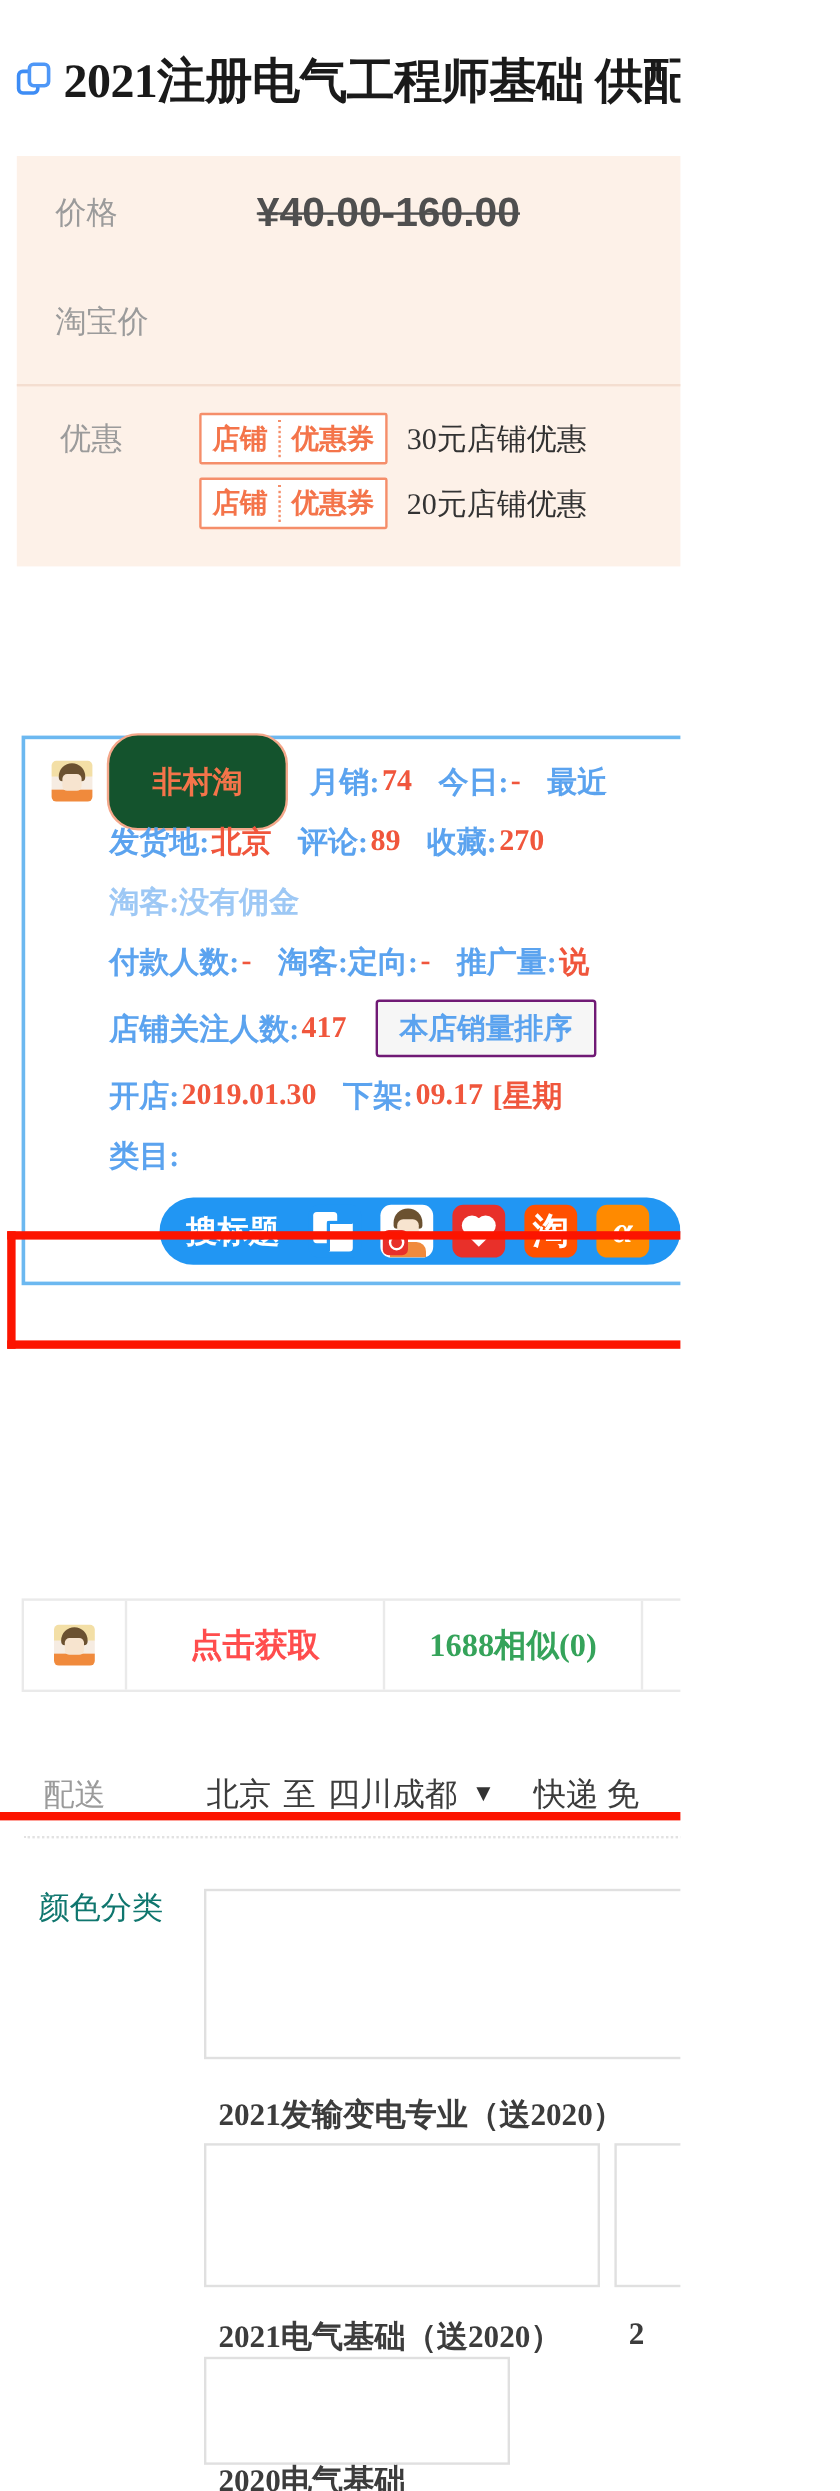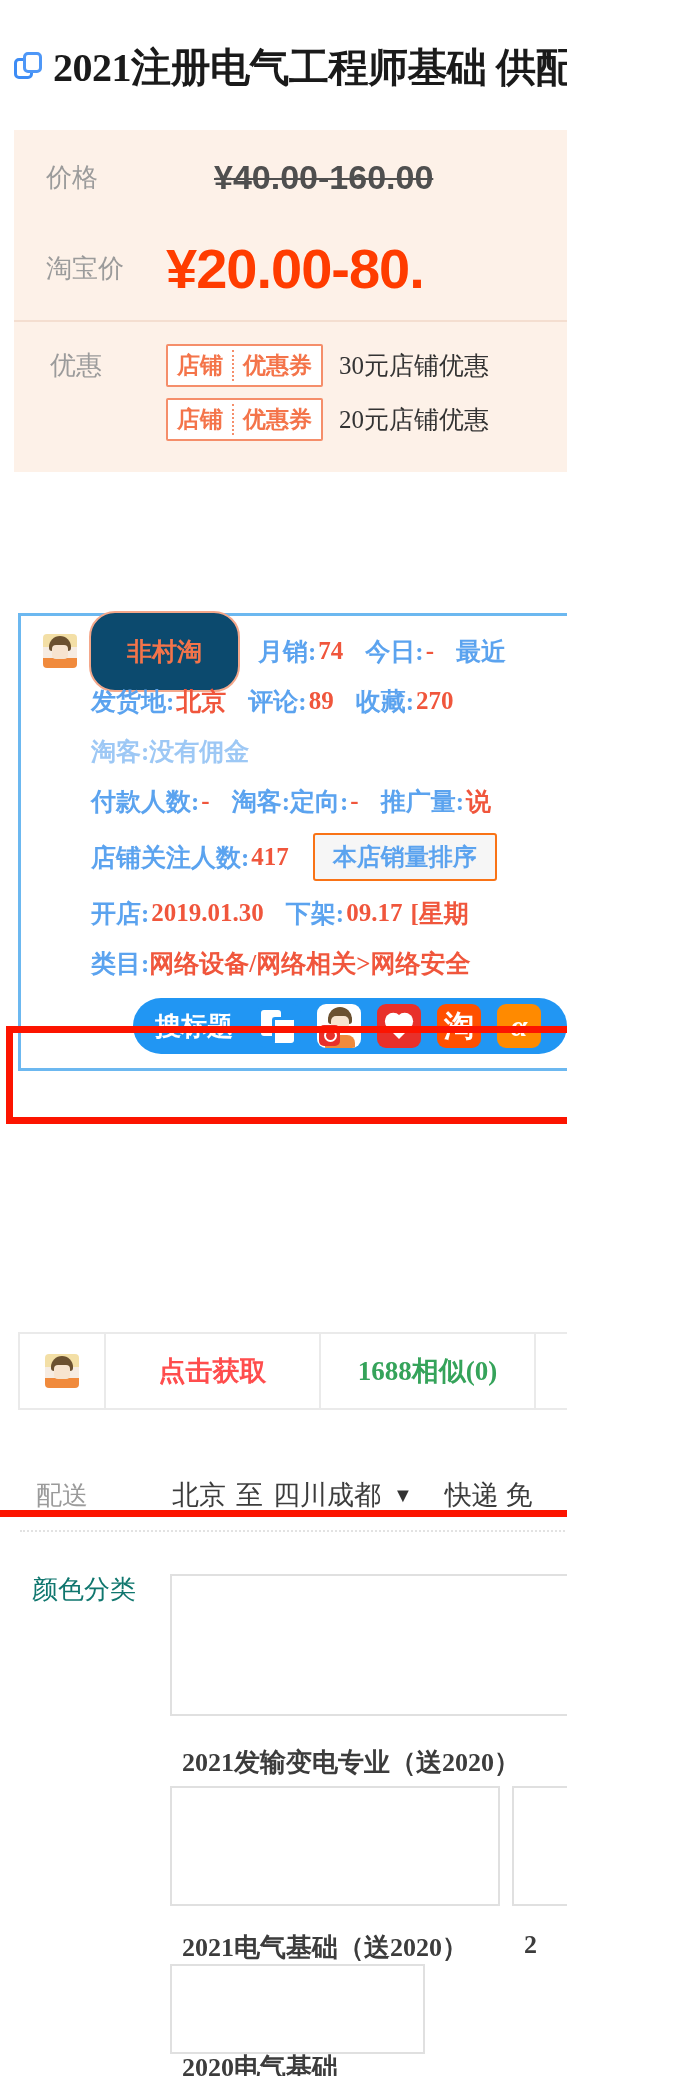--- a/index.html
+++ b/index.html
@@ -158,24 +158,24 @@
     background: #f7e4cf; border-radius: 4px;
   }
   .shop-pill {
     border: 2px solid #f4a78a;
     color: #f4744a;
     border-radius: 26px;
     padding: 22px 36px;
     font-size: 25px;
     font-weight: bold;
     margin-right: 18px;
-    background: #0c4a6e;
+    background: #14532d;
   }
   .rank-btn {
-    border: 2px solid #f97316;
+    border: 2px solid #701a75;
     background: #f6f6f6;
     color: #5ba3ef;
     font-size: 24px;
     font-weight: bold;
     padding: 6px 18px;
     margin-left: 24px;
     border-radius: 3px;
   }
   .cat-line .catval { color: #f0563c; }
   .taoke-line { color: #9dc8f5; }
@@ -319,21 +319,20 @@
     <span class="title-text">2021注册电气工程师基础 供配</span>
   </div>
 
   <div class="price-panel">
     <div class="price-row">
       <span class="plabel">价格</span>
       <span class="price-old">¥40.00-160.00</span>
     </div>
     <div class="price-row taobao-row">
       <span class="plabel">淘宝价</span>
-      <span class="price-new">¥20.00-80.</span>
     </div>
     <div class="sep-line"></div>
     <div class="coupon-block">
       <div class="coupon-row">
         <span class="plabel">优惠</span>
         <span class="coupon-badge">
           <span>店铺</span>
           <span class="divider"></span>
           <span>优惠券</span>
         </span>
@@ -401,21 +400,20 @@
       <span>开店:</span>
       <span class="val">2019.01.30</span>
       <span class="gap"></span>
       <span>下架:</span>
       <span class="val">09.17</span>
       <span class="val" style="margin-left:8px">[星期</span>
     </div>
 
     <div class="stats-line cat-line" style="padding-left:70px">
       <span>类目:</span>
-      <span class="catval">网络设备/网络相关&gt;网络安全</span>
     </div>
 
     <div class="search-pill-row">
       <div class="search-pill">
         <span class="lbl">搜标题</span>
         <span class="sp-icon ic-doc">
             <span class="d1"></span>
             <span class="d2"></span>
           </span>
         <span class="sp-icon ic-person">

